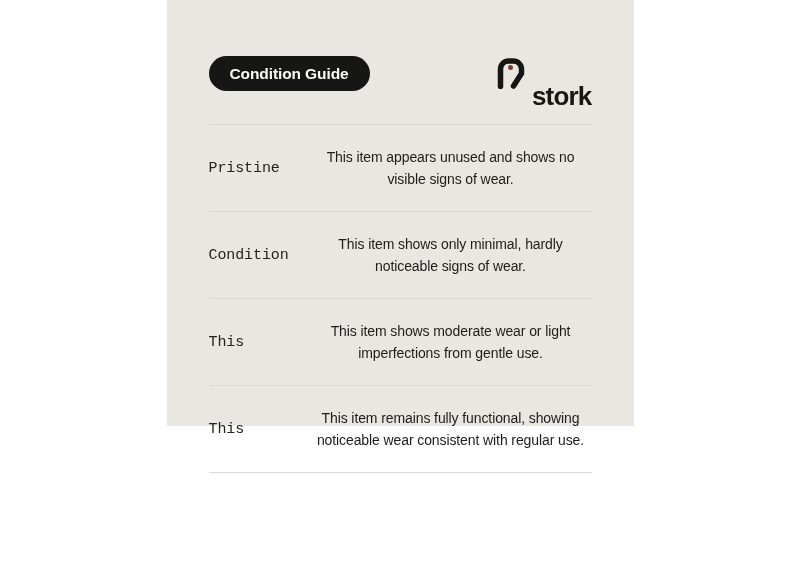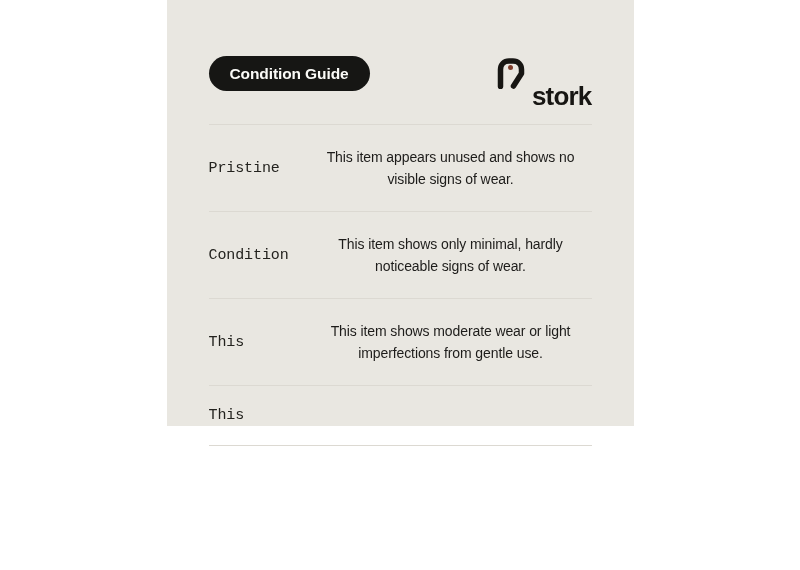--- a/index.html
+++ b/index.html
@@ -123,16 +123,17 @@
       <div class="condition-desc">This item shows only minimal, hardly noticeable signs of wear.</div>
     </div>
 
     <div class="condition-row">
       <div class="condition-label">This</div>
       <div class="condition-desc">This item shows moderate wear or light imperfections from gentle use.</div>
     </div>
 
     <div class="condition-row">
       <div class="condition-label">This</div>
+      <div class="condition-desc">This item remains fully functional, showing noticeable wear consistent with regular use.</div>
     </div>
 
   </div>
 </div>
 
 </body></html>

